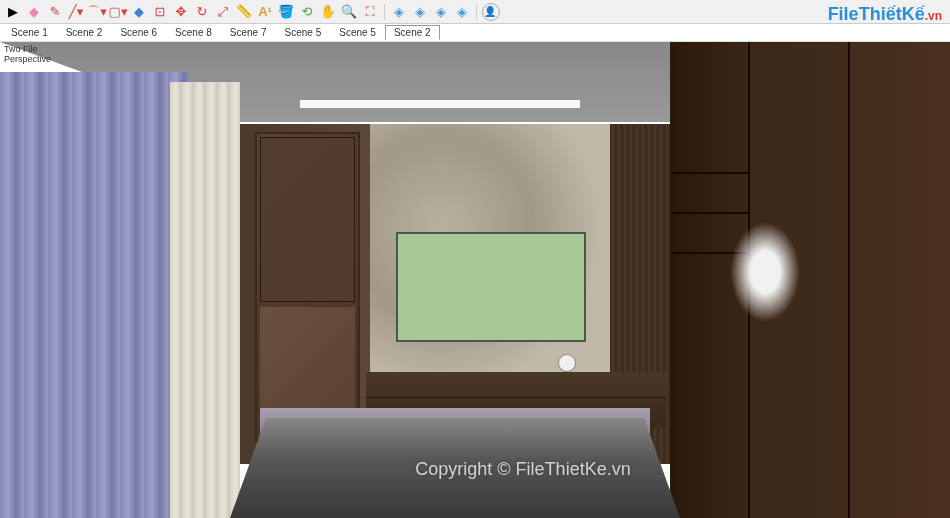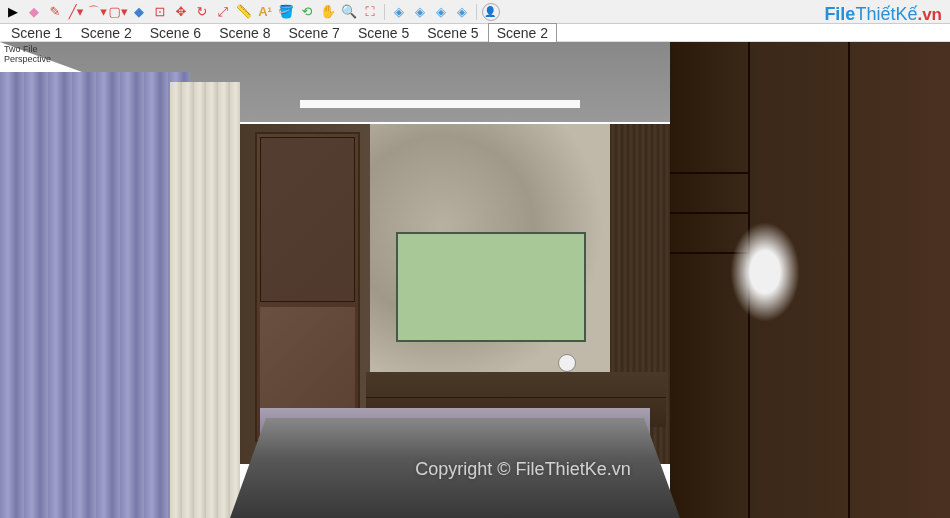--- a/index.html
+++ b/index.html
@@ -3,21 +3,21 @@
 <meta charset="utf-8">
 <style>
 * { margin: 0; padding: 0; box-sizing: border-box; }
 body { width: 950px; height: 518px; font-family: Arial, sans-serif; background: #fff; overflow: hidden; position: relative; }
 
 .toolbar { height: 24px; background: #f0f0f0; border-bottom: 1px solid #ccc; display: flex; align-items: center; padding: 0 4px; gap: 3px; }
 .tool-icon { width: 18px; height: 18px; display: flex; align-items: center; justify-content: center; cursor: pointer; font-size: 13px; }
 .tool-sep { width: 1px; height: 16px; background: #ccc; margin: 0 2px; }
 
 .scene-tabs { height: 18px; background: #fff; display: flex; align-items: center; padding: 0 2px; border-bottom: 1px solid #ddd; }
-.scene-tab { padding: 1px 8px; font-size: 14px; color: #333; cursor: pointer; border: 1px solid transparent; }
+.scene-tab { padding: 1px 8px; font-size: 10px; color: #333; cursor: pointer; border: 1px solid transparent; }
 .scene-tab.active { background: #fff; border: 1px solid #999; border-bottom: 1px solid #fff; }
 
 .viewport-label { position: absolute; top: 44px; left: 4px; font-size: 9px; color: #333; z-index: 5; }
 
 .viewport { position: absolute; top: 42px; left: 0; right: 0; bottom: 0; background: #fff; overflow: hidden; }
 
 
 .scene { position: absolute; inset: 0; }
 .ceiling { position: absolute; top: 0; left: 0; right: 0; height: 80px; background: linear-gradient(180deg, #888 0%, #999 100%); clip-path: polygon(0 0, 100% 0, 72% 100%, 23% 100%); }
 .ceiling-light { position: absolute; top: 58px; left: 300px; width: 280px; height: 8px; background: #f8f8f8; }
@@ -45,21 +45,21 @@
 .hanging { position: absolute; top: 180px; right: 150px; width: 70px; height: 100px; background: radial-gradient(ellipse, #f0f0f0 30%, transparent 70%); }
 
 .bed { position: absolute; bottom: 0; left: 230px; width: 450px; height: 100px; background: linear-gradient(180deg, #888888, #585858 40%, #383838); clip-path: polygon(8% 0, 92% 0, 100% 100%, 0 100%); }
 .bed-top { position: absolute; bottom: 80px; left: 260px; width: 390px; height: 30px; background: linear-gradient(180deg, #a8a0b0, #888090); }
 
 .floor { position: absolute; bottom: 0; left: 240px; right: 280px; height: 40px; background: #7a5838; z-index: -1; }
 
 .watermark { position: absolute; bottom: 38px; left: 50%; transform: translateX(-50%); font-size: 18px; color: rgba(255,255,255,0.75); font-weight: normal; text-shadow: 0 0 4px rgba(0,0,0,0.3); z-index: 10; margin-left: 48px; }
 .logo { position: absolute; top: 4px; right: 8px; font-size: 18px; font-weight: bold; z-index: 20; }
 .logo .blue { color: #2890d8; text-align: right; }
-.logo .red { color: #d83838; font-size: 17px; }
+.logo .red { color: #d83838; font-size: 12px; }
 </style>
 </head>
 <body>
 
 <div class="toolbar">
   <span class="tool-icon" style="color:#000">▶</span>
   <span class="tool-icon" style="color:#e888b8">◆</span>
   <span class="tool-icon" style="color:#d84040">✎</span>
   <span class="tool-icon" style="color:#d84040">╱▾</span>
   <span class="tool-icon" style="color:#d84040">⌒▾</span>
@@ -126,14 +126,14 @@
     <div class="curtain-left"></div>
     <div class="curtain-left2"></div>
     <div class="bed-top"></div>
     <div class="bed"></div>
   </div>
 </div>
 
 <div class="watermark">Copyright © FileThietKe.vn</div>
 
 <div class="logo">
-  <span class="blue">File</span><span class="blue" style="font-weight:400">ThiếtKế</span><span class="red">.vn</span>
+  <span class="blue">File</span><span class="blue" style="font-weight:700">ThiếtKế</span><span class="red">.vn</span>
 </div>
 
 </body></html>

